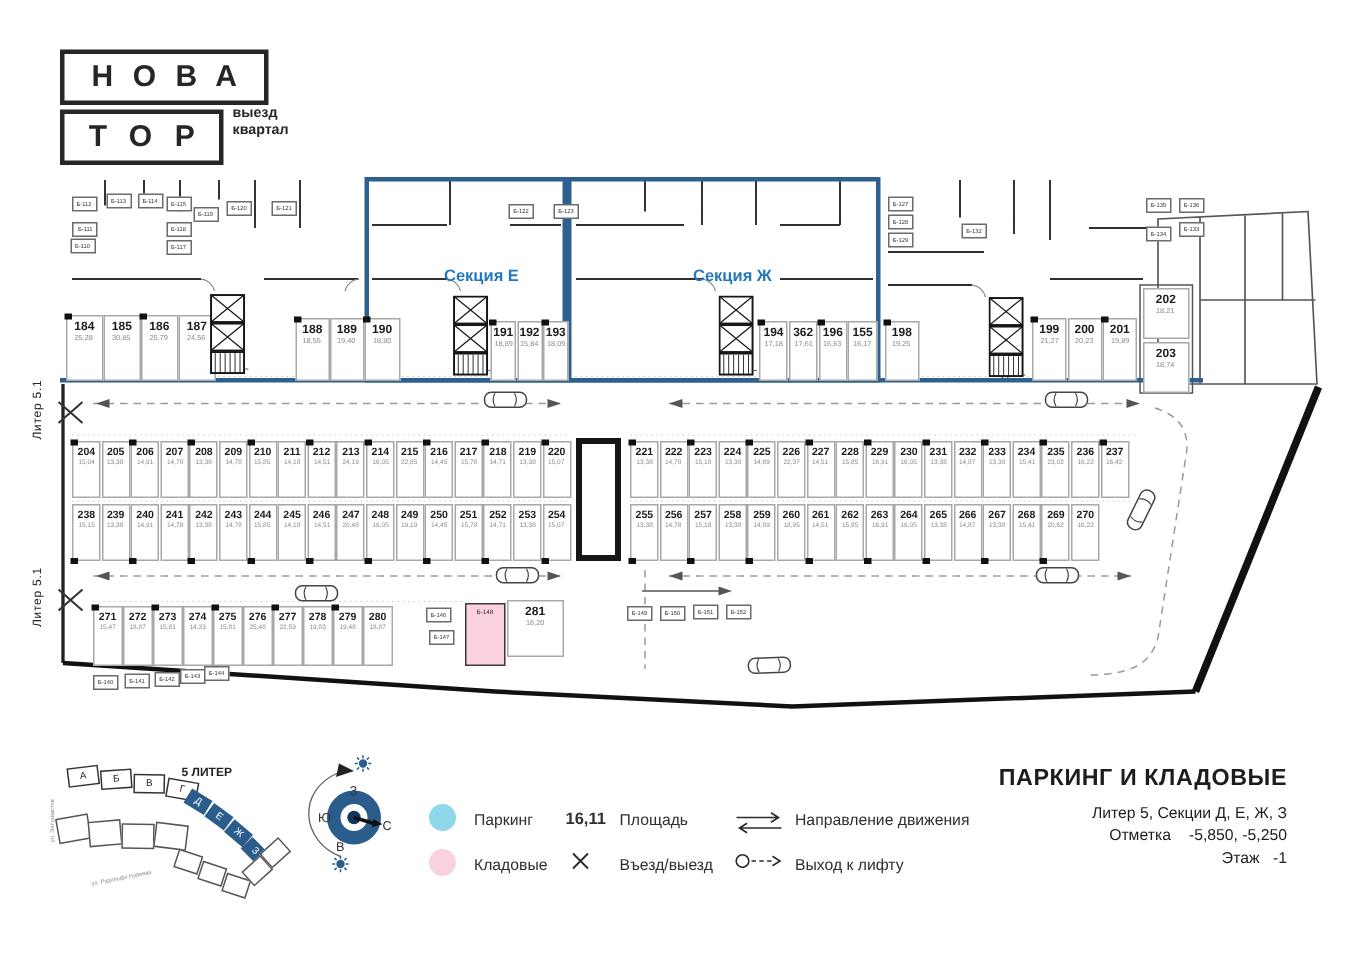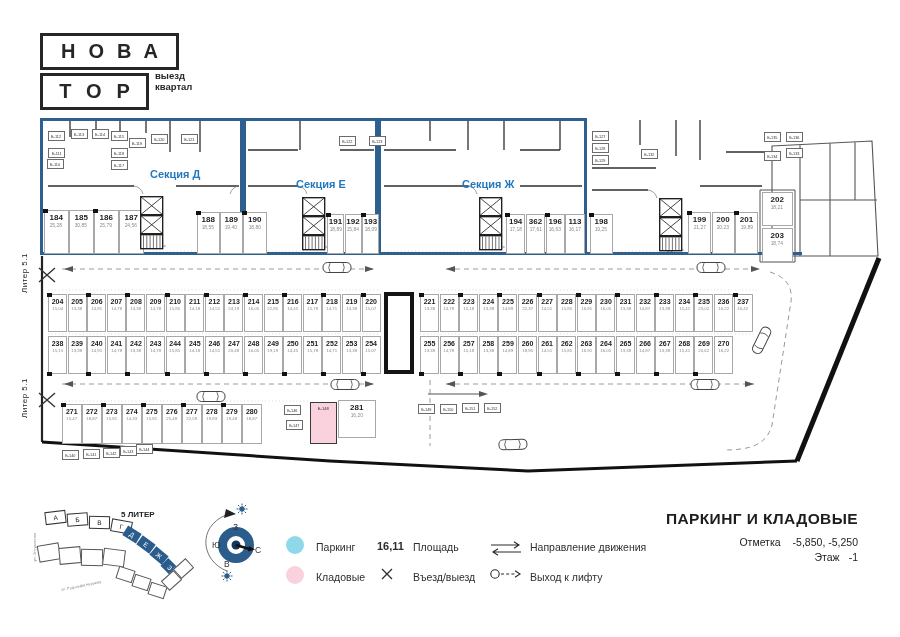--- a/index.html
+++ b/index.html
@@ -140,23 +140,20 @@
           <path d="M156,246 h10" stroke-dasharray="2 1.8"></path>
         <circle cx="314" cy="247" r="2.5"></circle>
           <path d="M318,247 h10" stroke-dasharray="2 1.8"></path>
         <circle cx="491" cy="247" r="2.5"></circle>
           <path d="M495,247 h10" stroke-dasharray="2 1.8"></path>
         <circle cx="670" cy="250" r="2.5"></circle>
           <path d="M674,250 h10" stroke-dasharray="2 1.8"></path>
       </g>
     </svg>
 
-    <div class="sec sec-d">
-      <span class="seclab lab-d">Секция Д</span>
-      </div>
     <div class="sec sec-g">
       <span class="seclab lab-g">Секция Ж</span>
       </div>
     <div class="sec sec-e">
       <span class="seclab lab-e">Секция Е</span>
       </div>
 
     <div class="slab-line"></div>
     <div class="shaft"></div>
 
@@ -207,21 +204,21 @@
         </div>
         <div class="stall big" style="left: 525.8px; top: 214px; width: 19.3px; height: 40px;">
           <span class="sn">362</span>
           <span class="sa">17,61</span>
         </div>
         <div class="stall big stop-t" style="left: 545.6px; top: 214px; width: 19.3px; height: 40px;">
           <span class="sn">196</span>
           <span class="sa">16,63</span>
         </div>
         <div class="stall big" style="left: 565.4px; top: 214px; width: 19.3px; height: 40px;">
-          <span class="sn">113</span>
+          <span class="sn">155</span>
           <span class="sa">16,17</span>
         </div>
         <div class="stall big stop-t" style="left: 590px; top: 214px; width: 22.5px; height: 40px;">
           <span class="sn">198</span>
           <span class="sa">19,25</span>
         </div>
         <div class="stall big stop-t" style="left: 688px; top: 212px; width: 23px; height: 42px;">
           <span class="sn">199</span>
           <span class="sa">21,27</span>
         </div>
@@ -793,20 +790,21 @@
     <svg class="leg-ic" style="left:206px;top:32px;" width="36" height="17">
       <circle cx="7" cy="8" r="4.2" fill="none" stroke="#2b2b2b" stroke-width="1.1"></circle>
       <path d="M13,8 H27" stroke="#2b2b2b" stroke-width="1.1" stroke-dasharray="3 2.2" fill="none"></path>
       <path d="M27,4.8 L32,8 L27,11.2" stroke="#2b2b2b" stroke-width="1.1" fill="none"></path>
       </svg>
     <span class="leg-txt" style="left:248px;top:37px;">Выход к лифту</span>
   </div>
 
   <div class="titleblock">
     <div class="tb-title">ПАРКИНГ И КЛАДОВЫЕ</div>
+    <div class="tb-line">Литер 5, Секции Д, Е, Ж, З</div>
     <div class="tb-line">
       <span>Отметка</span><span class="gap10"></span><span>-5,850, -5,250</span>
     </div>
     <div class="tb-line">
       <span>Этаж</span><span class="gap8"></span><span>-1</span>
     </div>
   </div>
 
 </div>
 

